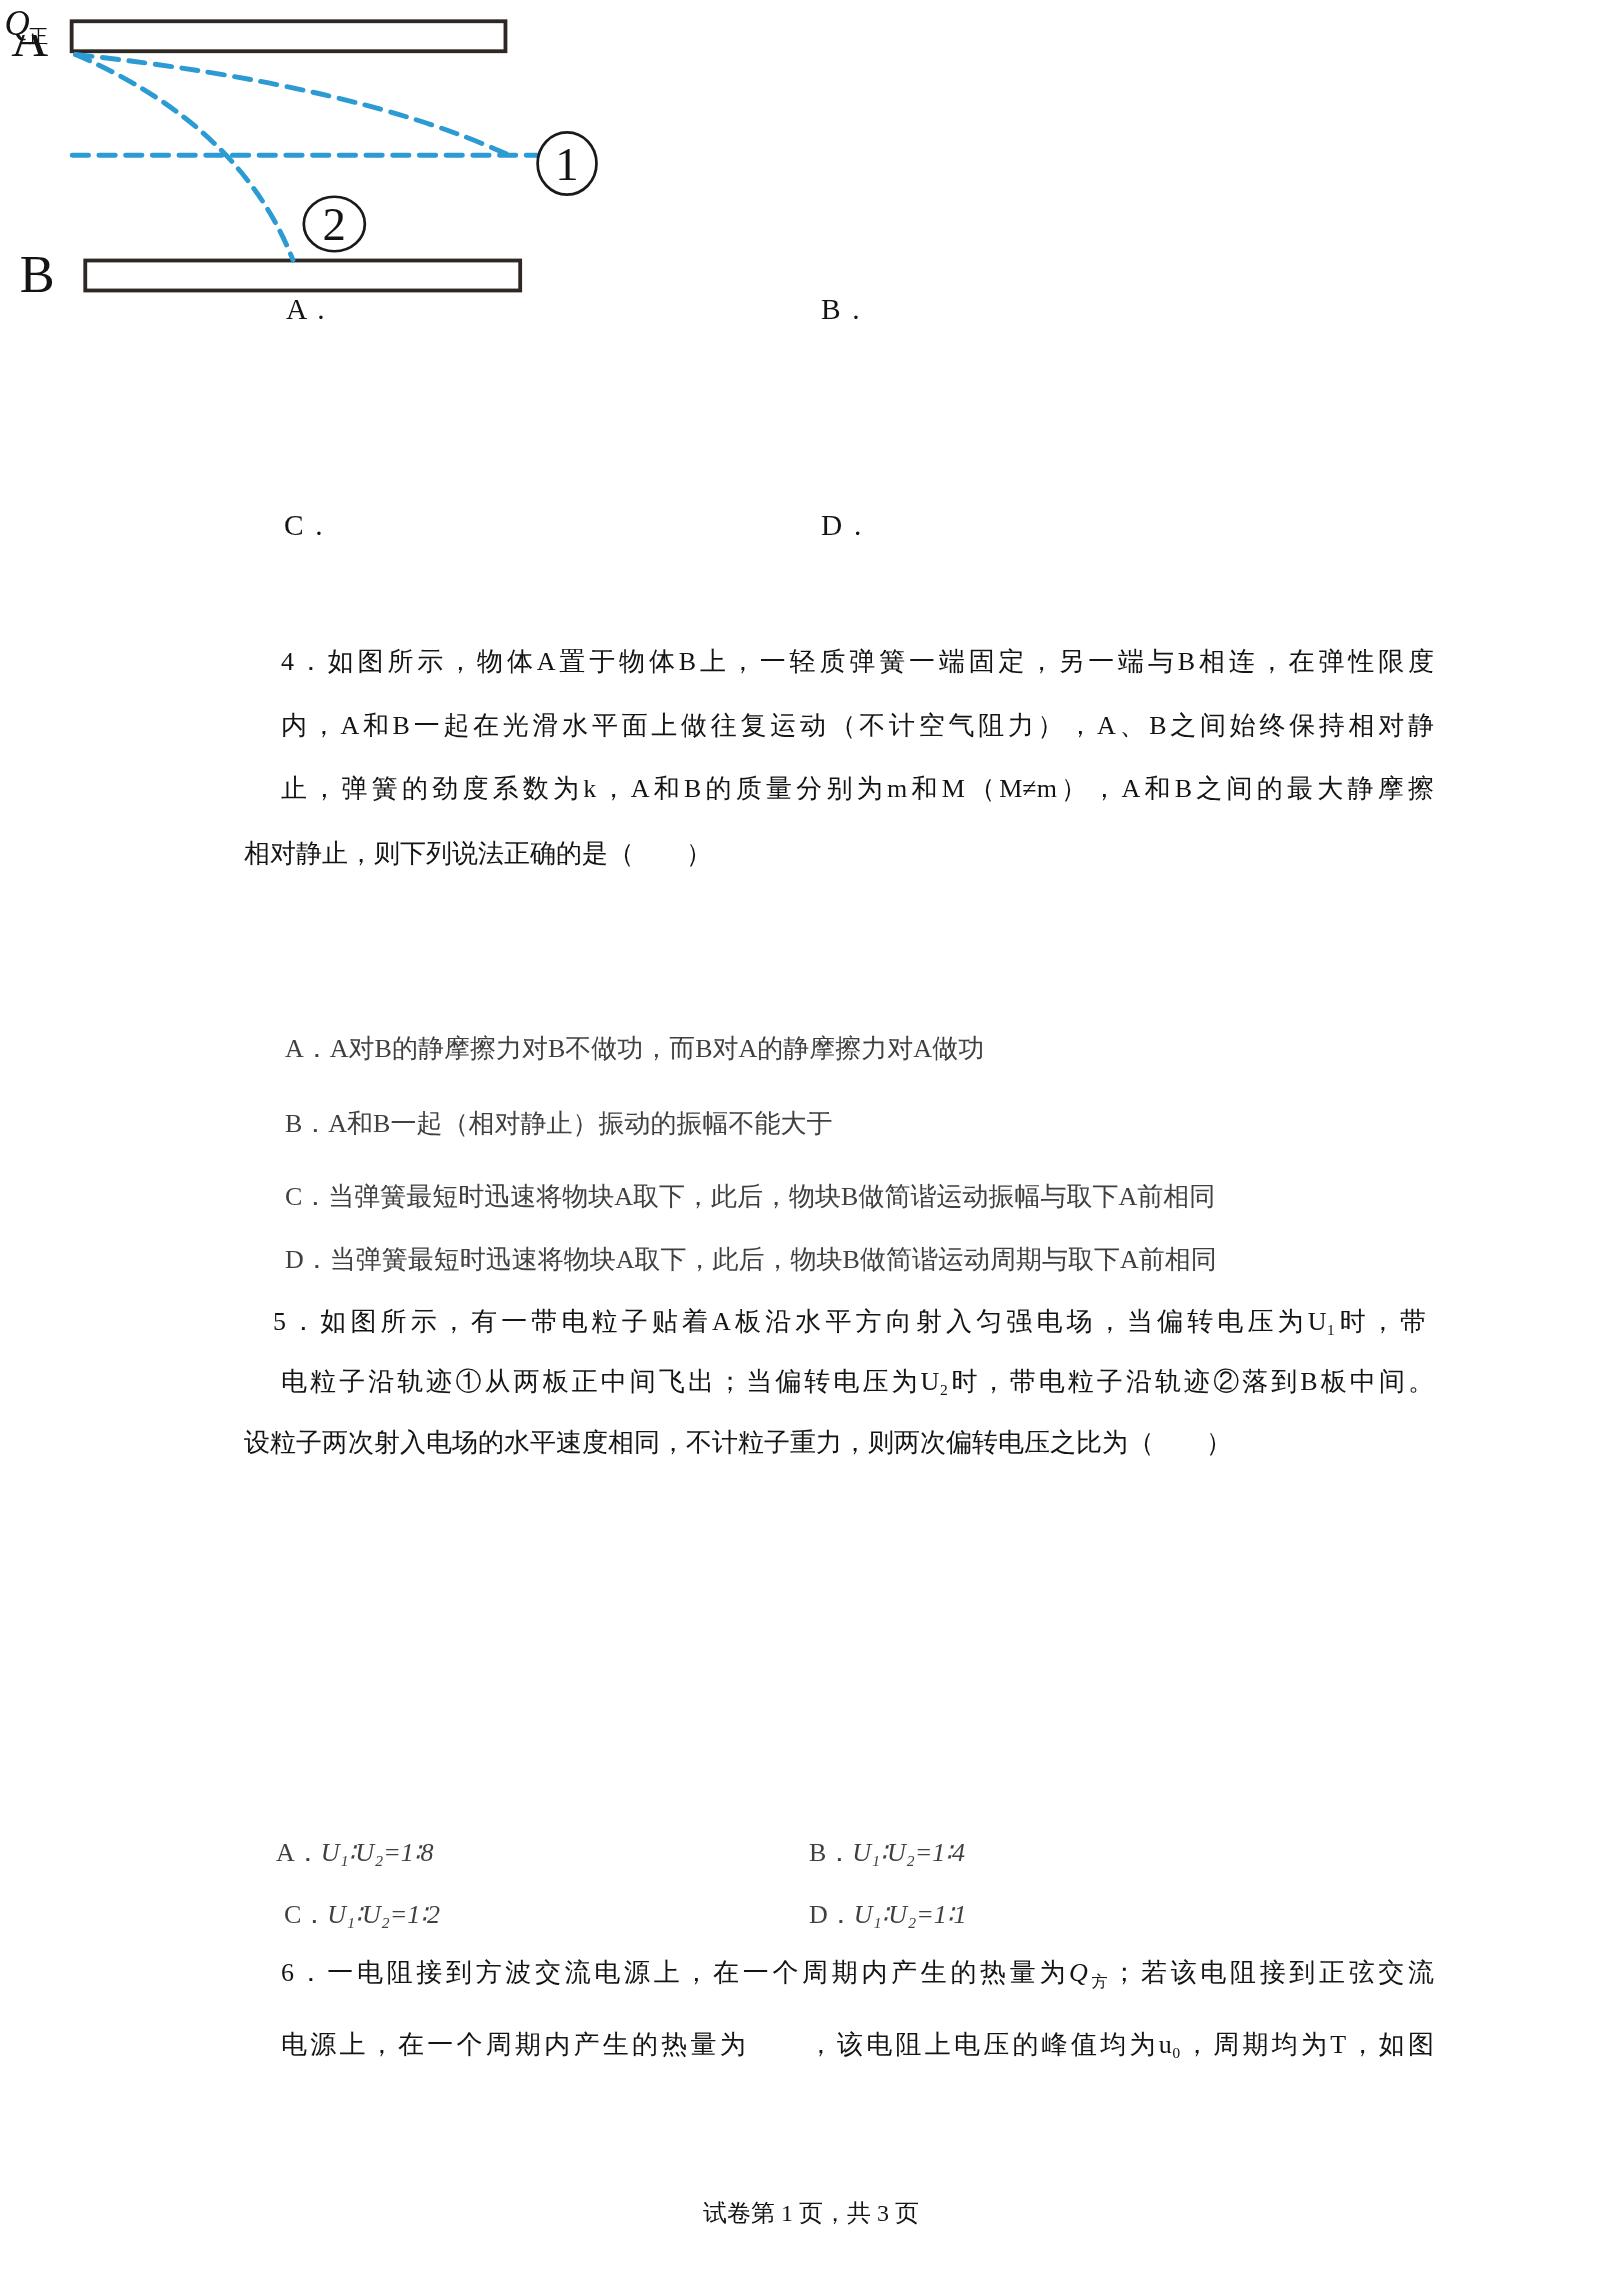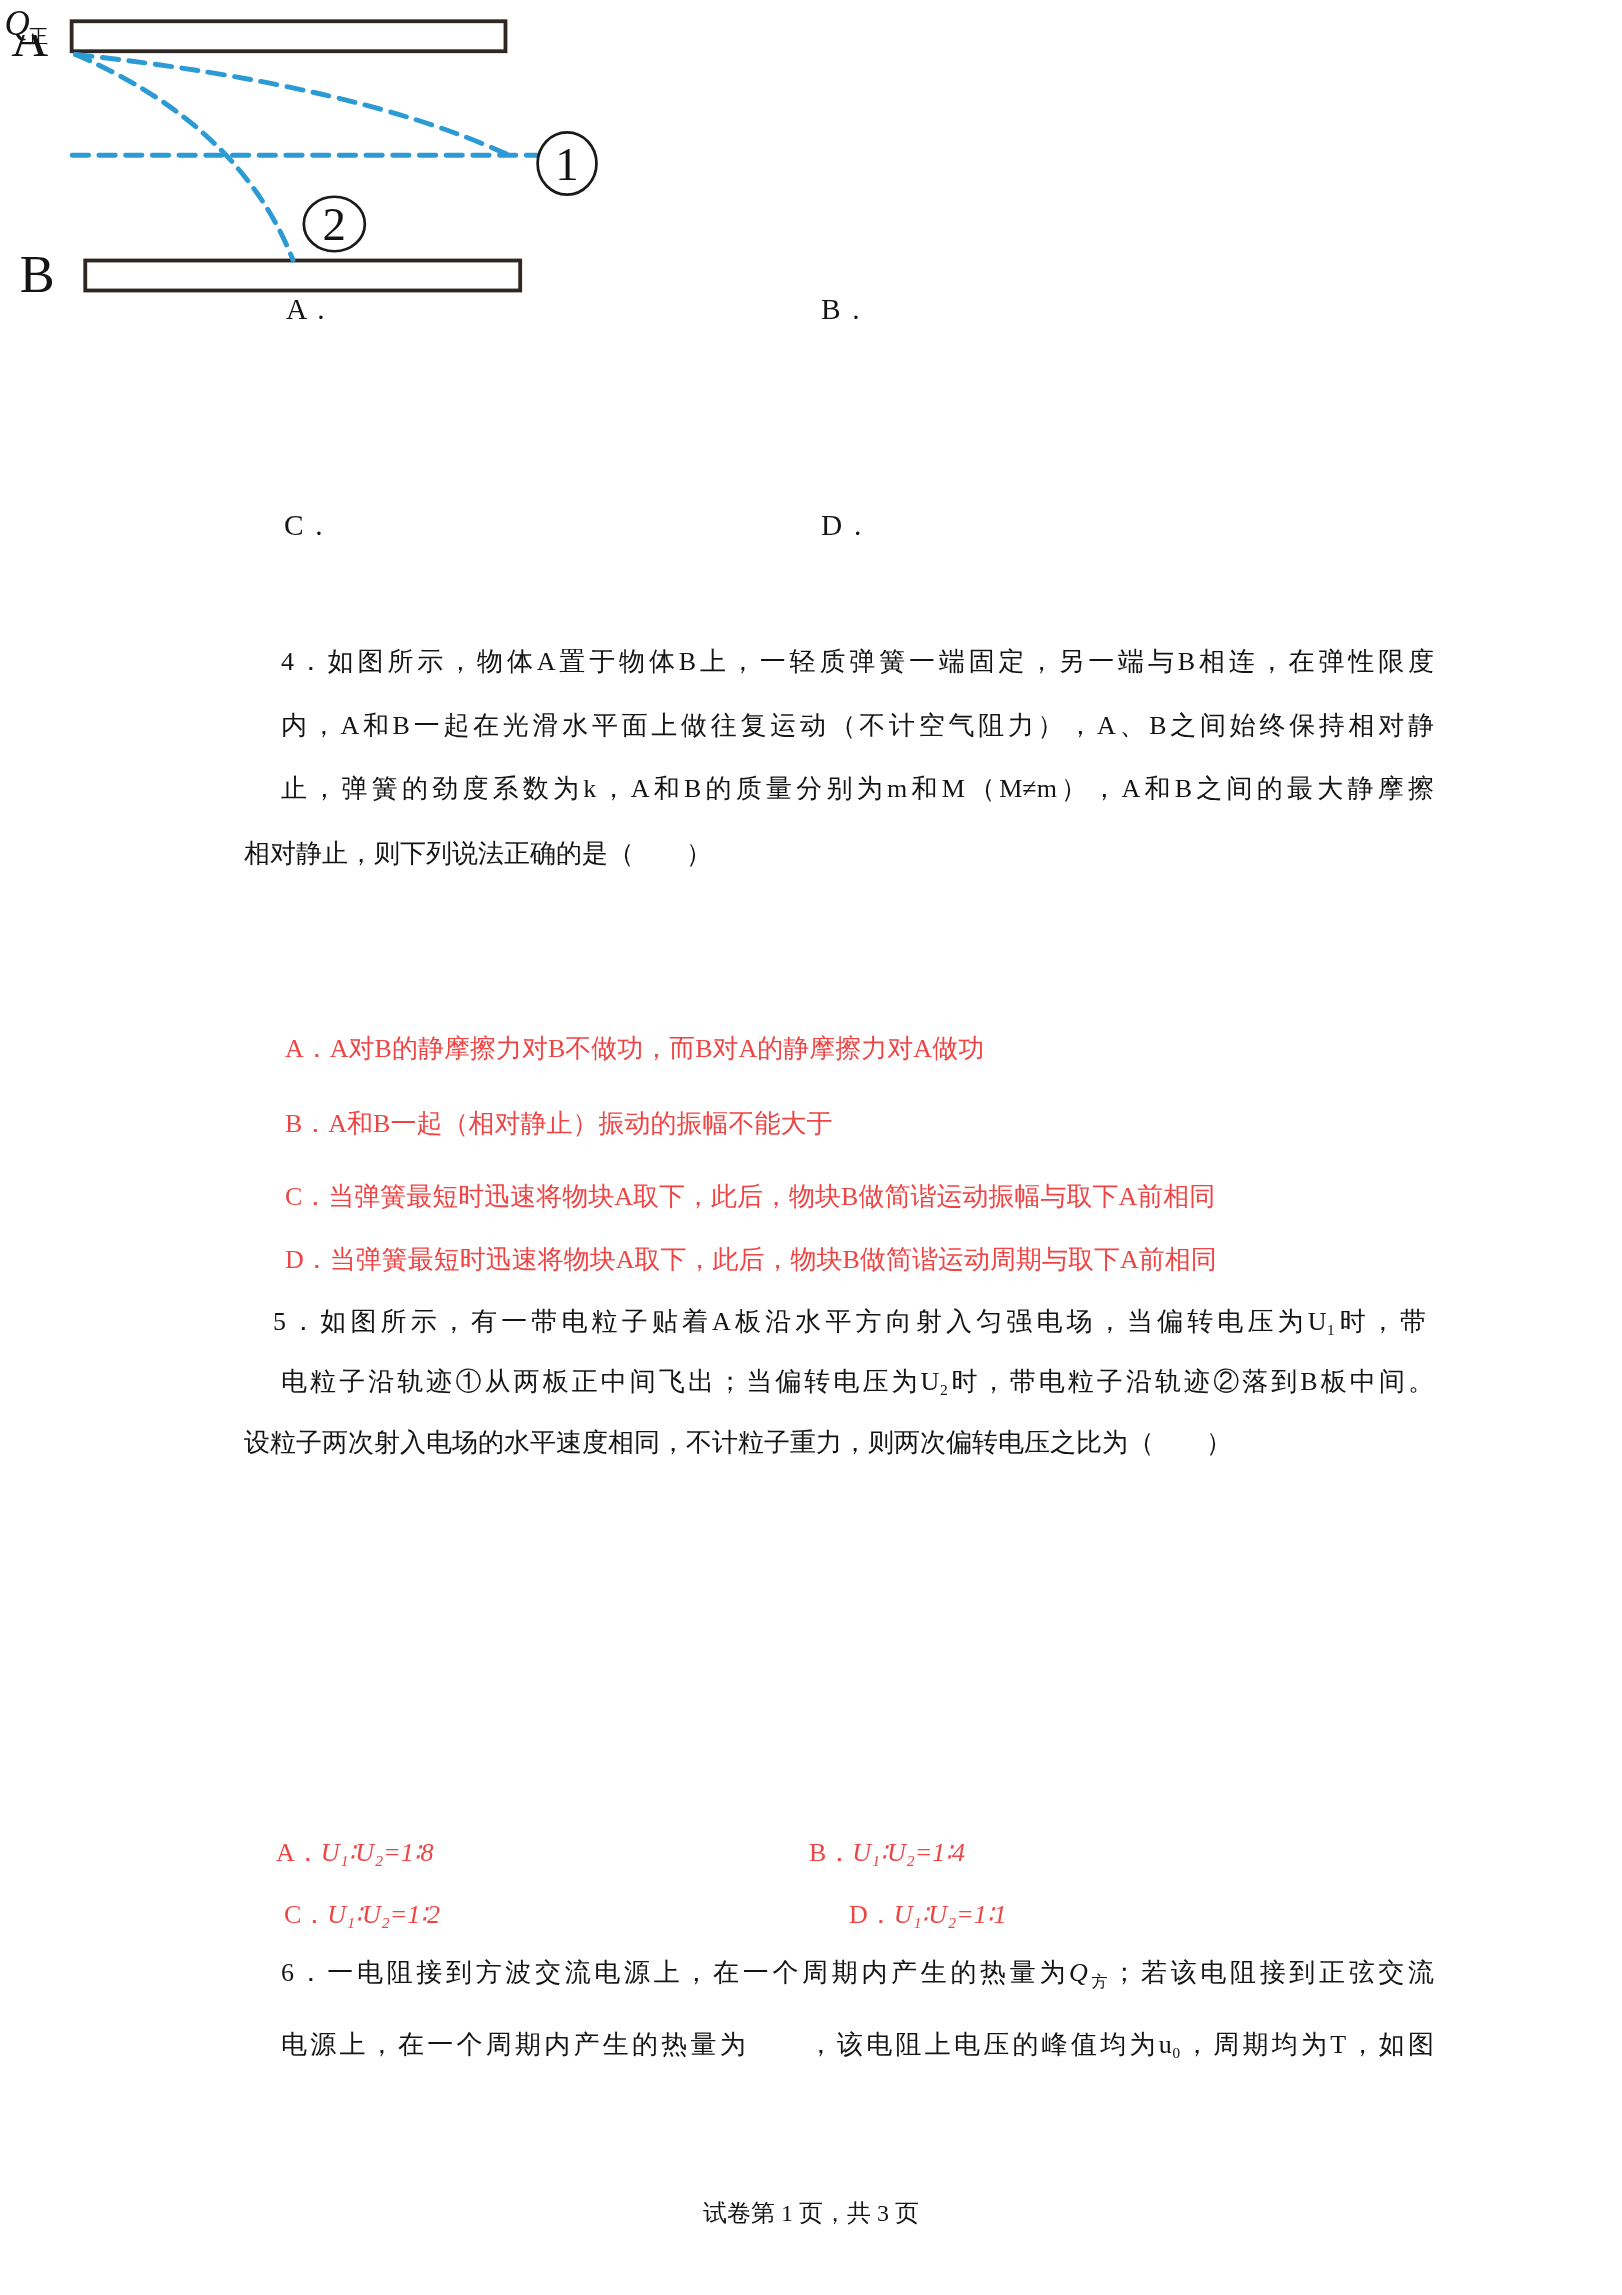--- a/index.html
+++ b/index.html
@@ -22,21 +22,21 @@
     width:1153px;
     white-space:normal;
     text-align:justify;
     text-align-last:justify;
     margin-left:37px;
   }
   .opt {
     position:absolute;
     font-size:26px;
     white-space:nowrap;
-    color:#ef4444;
+    color:#404040;
   }
   .sublabel {
     position:absolute;
     font-size:29.4px;
     color:#141414;
     letter-spacing:2.2px;
     white-space:nowrap;
   }
   .formula { font-style:italic; }
   .ssub {
@@ -116,21 +116,21 @@
 
     <div class="opt" style="left:276px; top:1835px;">
       <span>A．</span><span class="formula">U₁∶U₂=1∶8</span>
     </div>
     <div class="opt" style="left:809px; top:1835px;">
       <span>B．</span><span class="formula">U₁∶U₂=1∶4</span>
     </div>
     <div class="opt" style="left:284px; top:1897px;">
       <span>C．</span><span class="formula">U₁∶U₂=1∶2</span>
     </div>
-    <div class="opt" style="left:809px; top:1897px;margin-left:40px;">
+    <div class="opt" style="left:809px; top:1897px;">
       <span>D．</span><span class="formula">U₁∶U₂=1∶1</span>
     </div>
   </div>
 
   <div>
     <div class="line just" style="left:244px; top:1957px;">
       <span>6．一电阻接到方波交流电源上，在一个周期内产生的热量为</span><span class="qvar">Q</span><span class="ssub">方</span><span>；若该电阻接到正弦交流</span>
     </div>
     <div class="line just" style="left:244px; top:2029px;">电源上，在一个周期内产生的热量为　　，该电阻上电压的峰值均为u₀，周期均为T，如图</div>
   </div>

